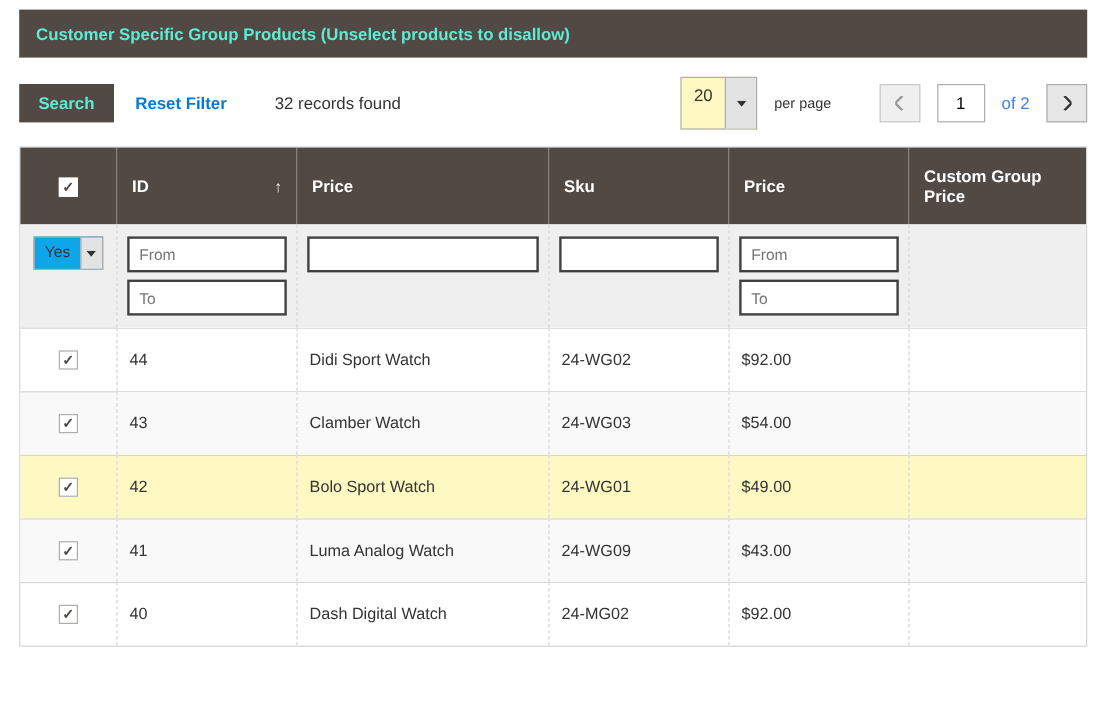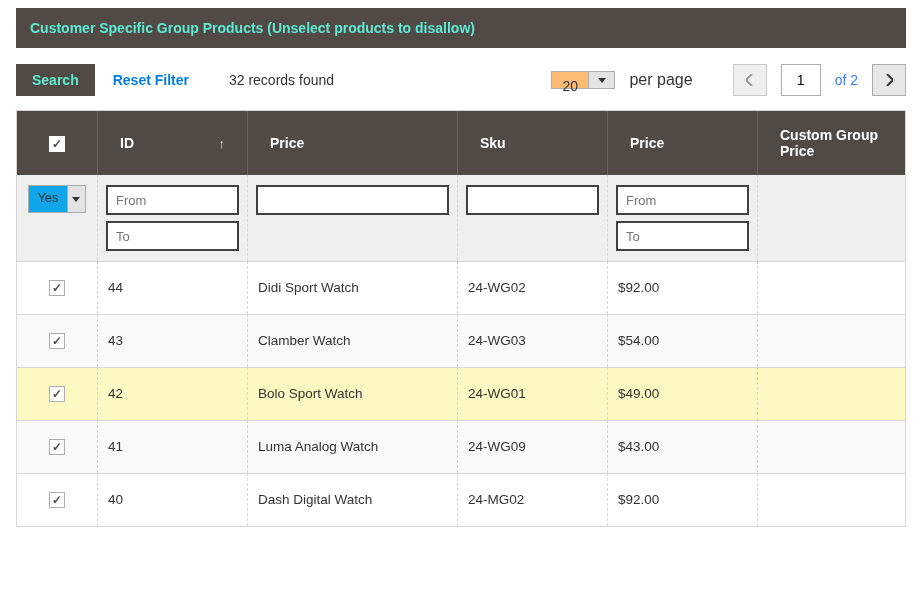--- a/index.html
+++ b/index.html
@@ -49,39 +49,39 @@
   }
   .spacer { flex: 1; }
   .pager-wrap {
     display: flex;
     align-items: center;
     gap: 14px;
   }
   .perpage-select {
     display: inline-flex;
     border: 1px solid #adadad;
-    height: 18px;
-    background: #fdba74;
+    height: 44px;
+    background: #fef9c3;
   }
   .perpage-select .val {
     padding: 6px 10px;
     min-width: 36px;
     font-size: 14px;
   }
   .perpage-select .caret-box {
     width: 26px;
     background: #e3e3e3;
     border-left: 1px solid #adadad;
     display: flex;
     align-items: center;
     justify-content: center;
     cursor: pointer;
   }
   .perpage-label {
-    font-size: 16px;
+    font-size: 12px;
     color: #333;
     margin-right: 26px;
   }
   .pager-btn {
     width: 34px;
     height: 32px;
     border: 1px solid #adadad;
     background: #e7e7e7;
     display: flex;
     align-items: center;
@@ -106,21 +106,21 @@
     border: 1px solid #d6d6d6;
     border-collapse: separate;
     border-spacing: 0;
     width: 100%;
     table-layout: fixed;
   }
   .grid th {
     background: #514943;
     color: #fff;
     text-align: left;
-    padding: 16px 22px;
+    padding: 16px 12px;
     font-size: 14px;
     font-weight: 600;
     border-left: 1px solid rgba(255,255,255,0.15);
     vertical-align: middle;
   }
   .grid th:first-child { border-left: none; text-align: center; }
   .th-inner { display: flex; align-items: center; justify-content: space-between; gap: 6px; }
   .sort-arrow { font-size: 13px; opacity: 0.9; }
   .filter-row td {
     background: #efefef;

